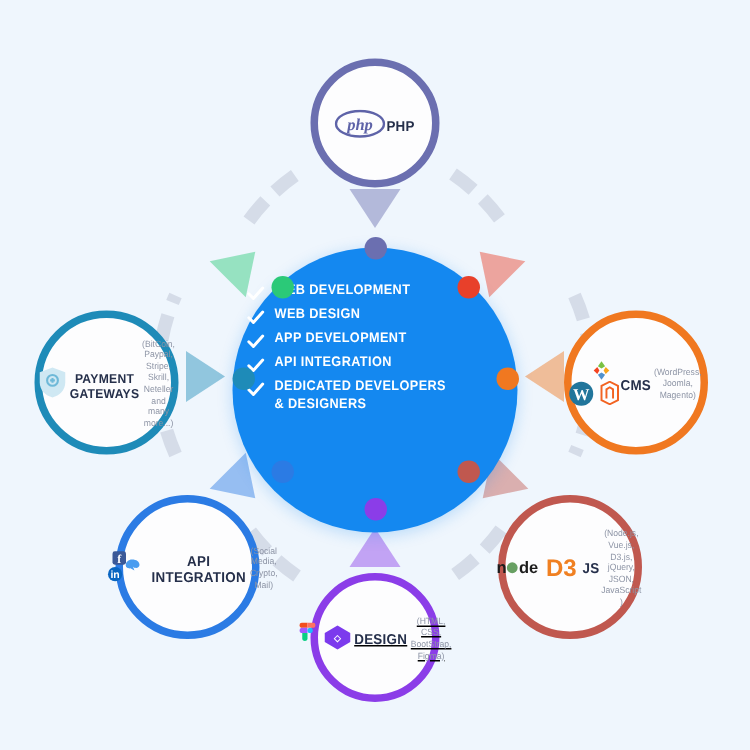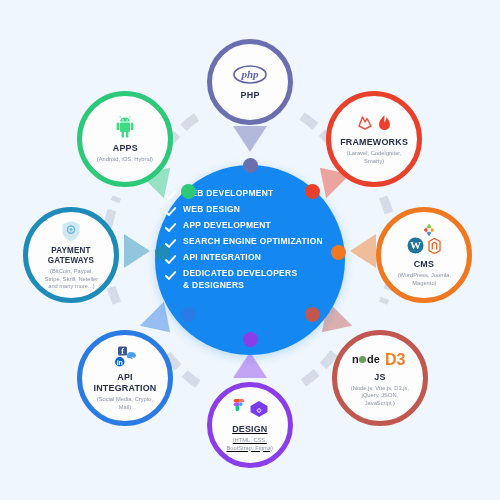--- a/index.html
+++ b/index.html
@@ -36,21 +36,21 @@
     transform:scaleX(.92);transform-origin:left center;
     white-space:pre-line;text-transform:uppercase;
   }
 
   
   .dot{position:absolute;width:15px;height:15px;border-radius:50%;}
 
   
   .node{
     position:absolute;border-radius:50%;background:#fdfdfe;
-    display:flex;flex-direction:column;align-items:center;
+    display:flex;flex-direction:row;align-items:center;
     justify-content:center;text-align:center;box-sizing:border-box;
   }
   .node .ico{display:flex;align-items:center;justify-content:center;gap:3px;}
   .node .ttl{
     font-weight:700;color:#252f4a;letter-spacing:.2px;
     font-family:"Liberation Sans Narrow","Liberation Sans",sans-serif;
     transform:scaleX(.94);
   }
   .node .sub{
     color:#8d94a5;line-height:1.25;
@@ -106,26 +106,20 @@
     <div class="hub-item">
       <svg class="chk" viewBox="0 0 14 14">
           <path d="M2 7.4 L5.3 10.7 L12 3.3" stroke="#fff" stroke-width="2.1" fill="none" stroke-linecap="round" stroke-linejoin="round"></path>
         </svg>
       <span class="hub-text">App Development</span>
     </div>
     <div class="hub-item">
       <svg class="chk" viewBox="0 0 14 14">
           <path d="M2 7.4 L5.3 10.7 L12 3.3" stroke="#fff" stroke-width="2.1" fill="none" stroke-linecap="round" stroke-linejoin="round"></path>
         </svg>
-      <span class="hub-text">Search Engine Optimization</span>
-    </div>
-    <div class="hub-item">
-      <svg class="chk" viewBox="0 0 14 14">
-          <path d="M2 7.4 L5.3 10.7 L12 3.3" stroke="#fff" stroke-width="2.1" fill="none" stroke-linecap="round" stroke-linejoin="round"></path>
-        </svg>
       <span class="hub-text">API Integration</span>
     </div>
     <div class="hub-item">
       <svg class="chk" viewBox="0 0 14 14">
           <path d="M2 7.4 L5.3 10.7 L12 3.3" stroke="#fff" stroke-width="2.1" fill="none" stroke-linecap="round" stroke-linejoin="round"></path>
         </svg>
       <span class="hub-text">Dedicated Developers
 &amp; Designers</span>
     </div>
   </div>
@@ -142,33 +136,20 @@
   <div class="node n-sm" style="left:207px;top:39px;border-color:#6b6fb0;">
     <span class="ico">
       <svg width="34" height="19" viewBox="0 0 34 19">
         <ellipse cx="17" cy="9.5" rx="16" ry="8.5" fill="none" stroke="#5e63a8" stroke-width="1.6"></ellipse>
         <text x="17" y="13.4" font-family="Liberation Serif, serif" font-size="11" font-weight="700" font-style="italic" fill="#5e63a8" text-anchor="middle">php</text>
       </svg>
     </span>
     <span class="ttl" style="margin-top:5px;">PHP</span>
   </div>
 
-  <div class="node n-lg" style="left:326px;top:91px;border-color:#e8402a;">
-    <span class="ico">
-      <svg width="18" height="18" viewBox="0 0 18 18">
-          <path d="M3 12 L6.5 3 L9 8 L11 4.5 L15 12 L9 15 Z" fill="none" stroke="#f05340" stroke-width="1.5" stroke-linejoin="round"></path>
-        </svg>
-      <svg width="15" height="18" viewBox="0 0 15 18">
-          <path d="M7.5 1 C4 5 2 7 2 10.5 A5.5 5.5 0 0 0 13 10.5 C13 7.5 11 5.5 9.5 3 C9.5 6 8 7 7.5 8.5 C7 7 7.5 3 7.5 1 Z" fill="#ee3e2e"></path>
-        </svg>
-    </span>
-    <span class="ttl" style="margin-top:4px;">FRAMEWORKS</span>
-    <span class="sub" style="white-space:pre-line;">(Laravel, CodeIgniter,
-Smarty)</span>
-  </div>
 
   <div class="node n-lg" style="left:376px;top:207px;border-color:#f07820;">
     <span class="ico" style="flex-direction:column;gap:0;">
       <svg width="14" height="14" viewBox="0 0 14 14" style="margin-left:10px;">
           <path d="M7 0.8 L9.4 4.2 L7 5.6 L4.6 4.2 Z" fill="#7ac143"></path>
           <path d="M9.8 4.6 L12.2 7 L9.8 9.4 L8.4 7 Z" fill="#f9a41b"></path>
           <path d="M7 8.4 L9.4 9.8 L7 13.2 L4.6 9.8 Z" fill="#5091cd"></path>
           <path d="M4.2 4.6 L5.6 7 L4.2 9.4 L1.8 7 Z" fill="#f44321"></path>
         </svg>
       <span style="display:flex;gap:4px;align-items:center;">
@@ -246,32 +227,14 @@
           <circle cx="10" cy="9.6" r="3.6" fill="none" stroke="#6fb9d8" stroke-width="1.4"></circle>
           <path d="M8.4 9.6 h3.2 M10 8 v3.2" stroke="#6fb9d8" stroke-width="1.4"></path>
         </svg>
     </span>
     <span class="ttl" style="margin-top:3px;font-size:8.6px;">PAYMENT GATEWAYS</span>
     <span class="sub" style="white-space:pre-line;">(BitCoin, Paypal,
 Stripe, Skrill, Neteller
 and many more...)</span>
   </div>
 
-  <div class="node n-lg" style="left:77px;top:91px;border-color:#2bc978;">
-    <span class="ico">
-      <svg width="22" height="22" viewBox="0 0 22 22">
-        <path d="M6 5.5 C6 3 8.2 1.4 11 1.4 C13.8 1.4 16 3 16 5.5 Z" fill="#3ddc84"></path>
-        <circle cx="8.8" cy="3.9" r="0.7" fill="#fff"></circle>
-          <circle cx="13.2" cy="3.9" r="0.7" fill="#fff"></circle>
-        <path d="M6.6 1.2 L5.6 0" stroke="#3ddc84" stroke-width="0.9" stroke-linecap="round"></path>
-        <path d="M15.4 1.2 L16.4 0" stroke="#3ddc84" stroke-width="0.9" stroke-linecap="round"></path>
-        <rect x="6" y="6.5" width="10" height="9.5" rx="1.2" fill="#3ddc84"></rect>
-        <rect x="2.6" y="6.6" width="2.6" height="7.6" rx="1.3" fill="#3ddc84"></rect>
-        <rect x="16.8" y="6.6" width="2.6" height="7.6" rx="1.3" fill="#3ddc84"></rect>
-        <rect x="7.6" y="15.6" width="2.4" height="6" rx="1.2" fill="#3ddc84"></rect>
-        <rect x="12" y="15.6" width="2.4" height="6" rx="1.2" fill="#3ddc84"></rect>
-      </svg>
-    </span>
-    <span class="ttl" style="margin-top:4px;">APPS</span>
-    <span class="sub" style="white-space:pre-line;">(Android, iOS, Hybrid)</span>
-  </div>
 
 </div>
 
 </body></html>

